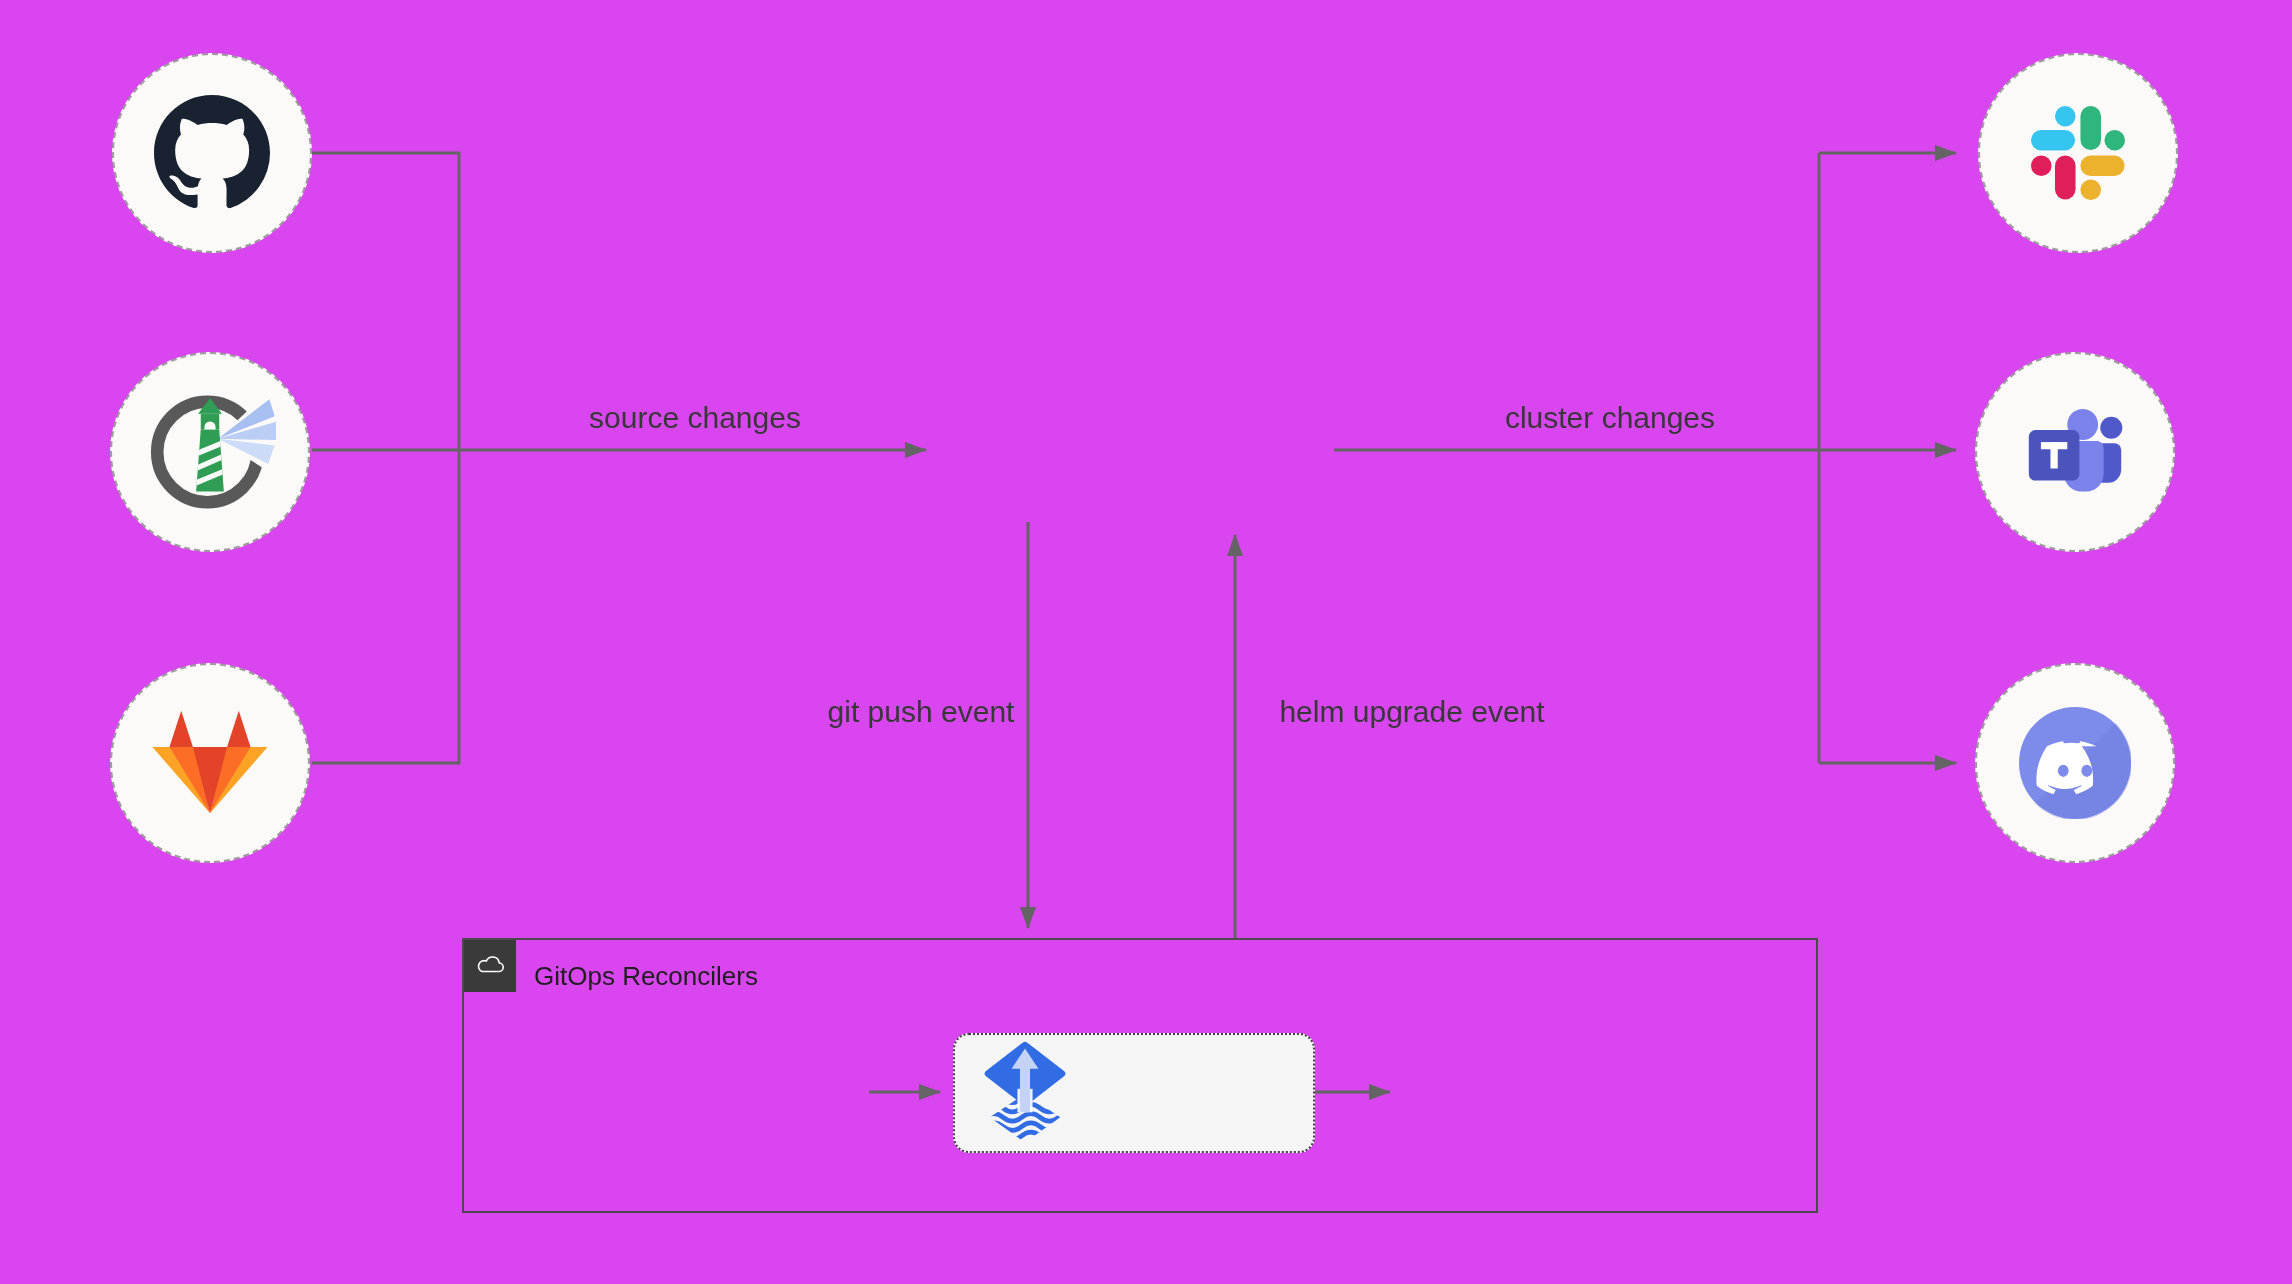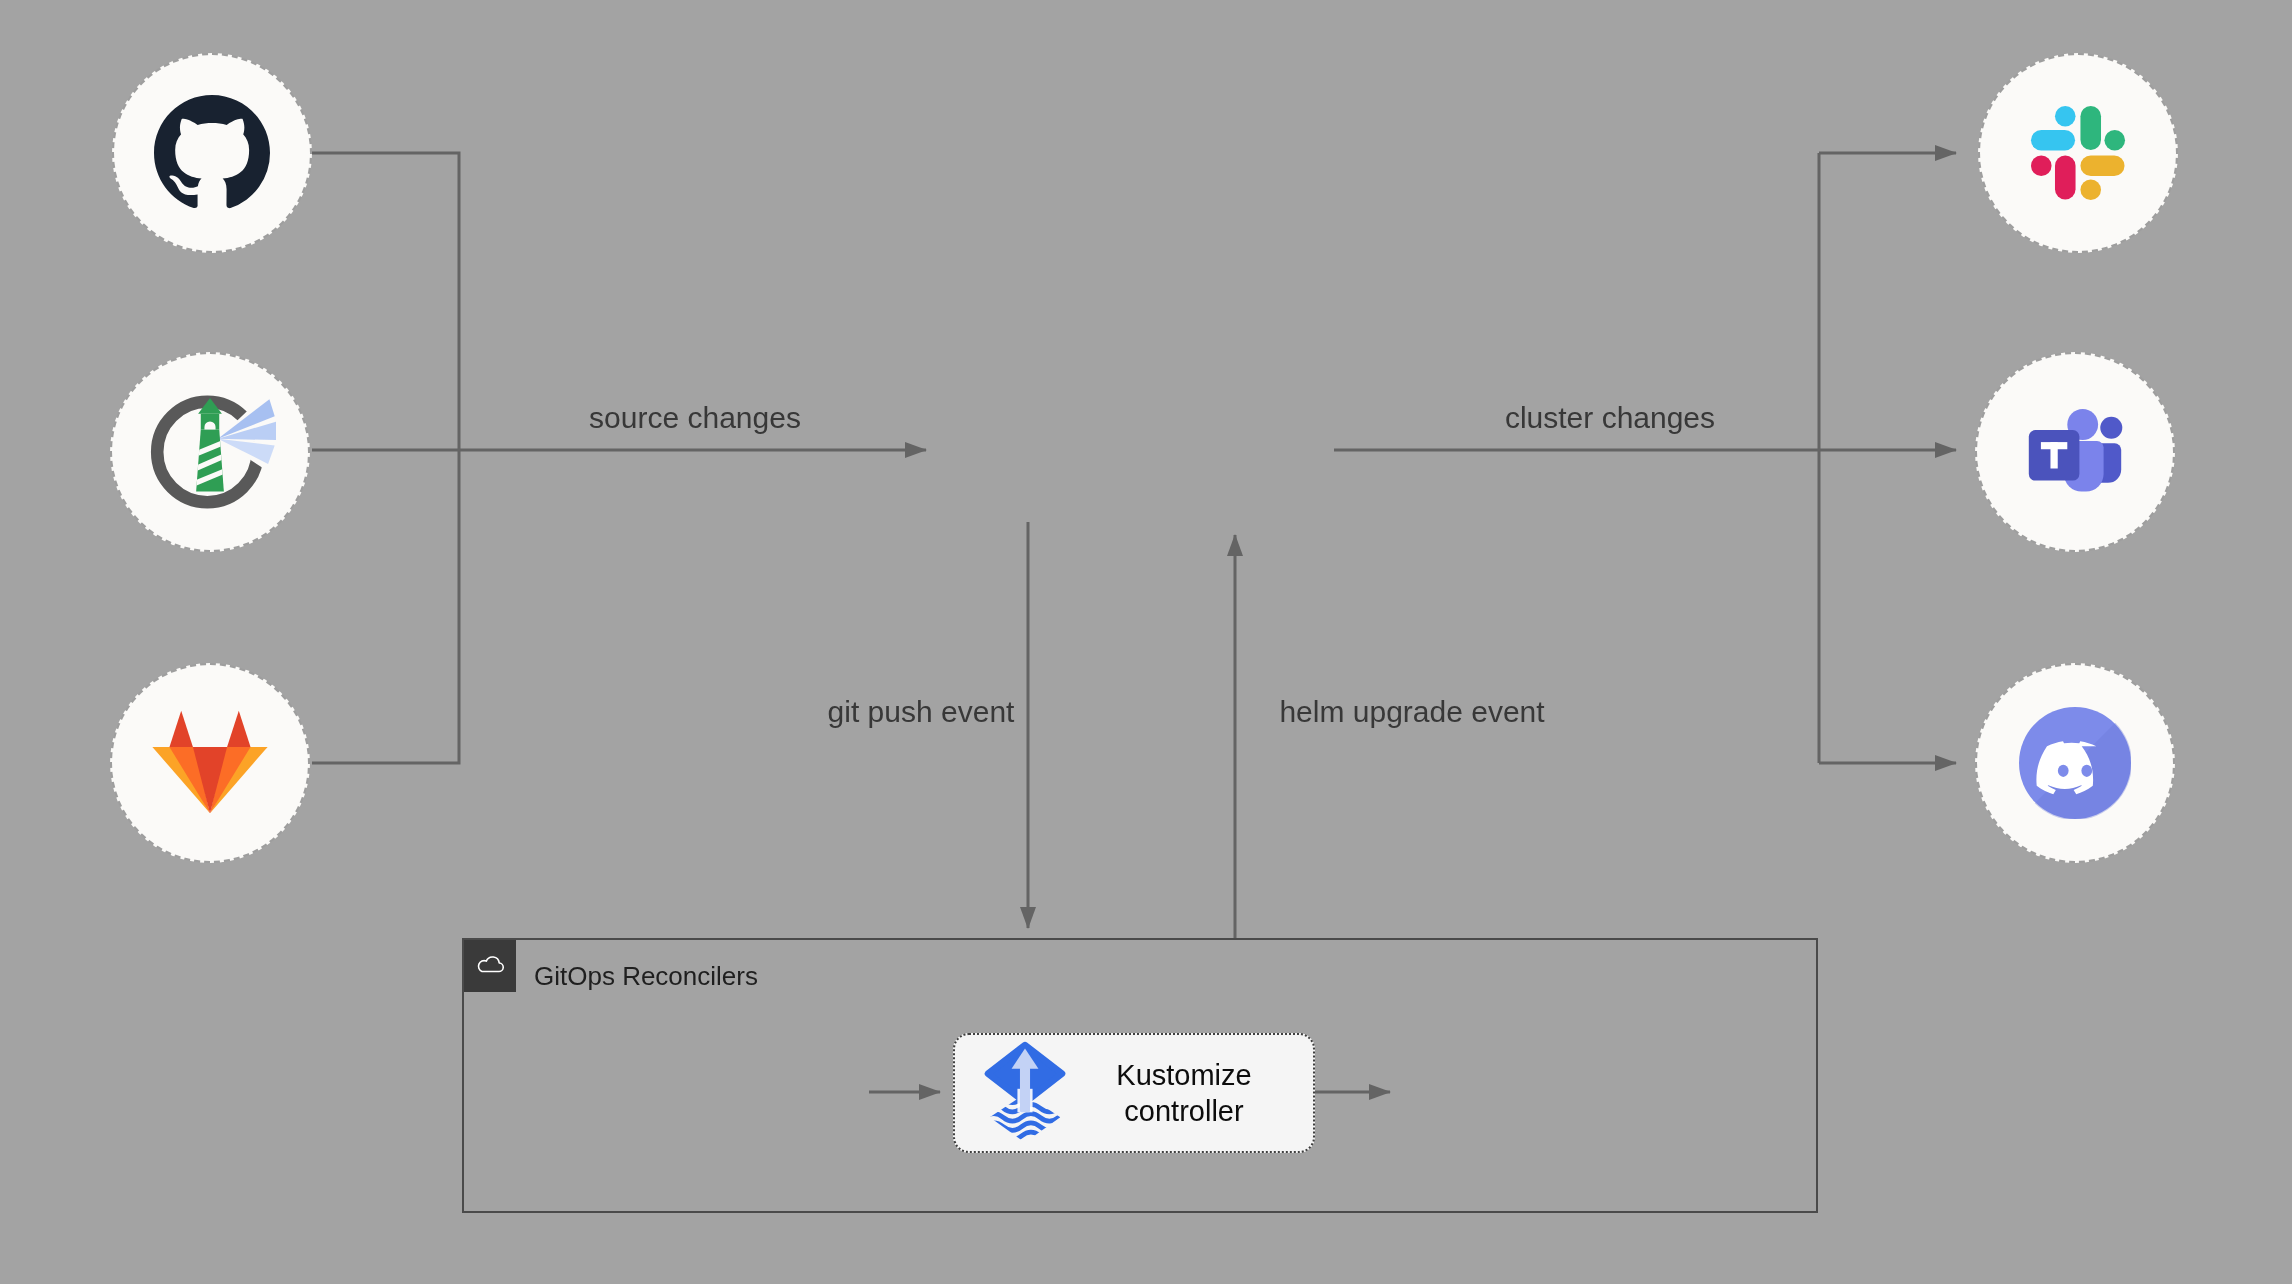--- a/index.html
+++ b/index.html
@@ -1,17 +1,17 @@
 <!DOCTYPE html>
 <html><head>
 <meta charset="utf-8">
 <style>
   html,body{margin:0;padding:0;background:#ffffff;}
   .canvas{
-    position:relative;width:2292px;height:1284px;background:#a3a3a3;overflow:hidden;
+    position:relative;width:2292px;height:1284px;background:#d946ef;overflow:hidden;
     font-family:"Liberation Sans","DejaVu Sans",sans-serif;
   }
   svg.edges{position:absolute;left:0;top:0;width:2292px;height:1284px;z-index:1;}
   .circle-node{
     position:absolute;width:200px;height:200px;border-radius:50%;
     background:#fbfaf8;border:2px dashed #9e9e9e;
     display:flex;align-items:center;justify-content:center;z-index:2;box-sizing:border-box;
   }
   .ctrl-box{
     position:absolute;background:#f5f5f5;border:2px dotted #3f3f3f;border-radius:18px;
@@ -202,17 +202,16 @@
       </div>
       <div class="group-title">GitOps Reconcilers</div>
     </div>
   </div>
 
 
   <div class="ctrl-box small-box" style="left:953px;top:1033px;">
     <svg class="flux" viewBox="0 0 100 126">
         <use href="#flux-icon"></use>
       </svg>
-    <div class="label">Kustomize controller</div>
   </div>
 
 
 </div>
 
 </body></html>

